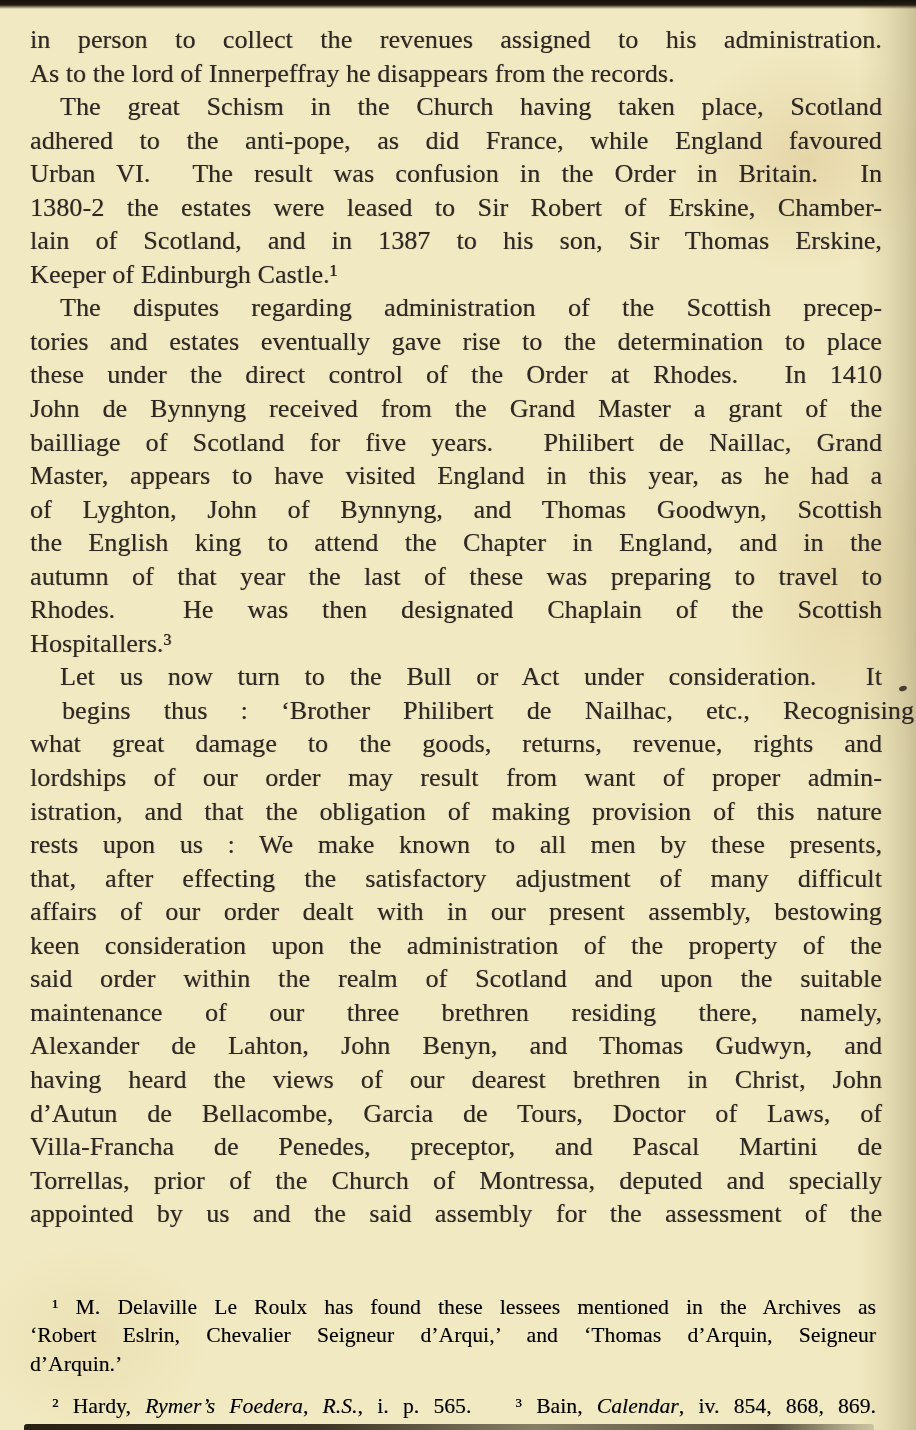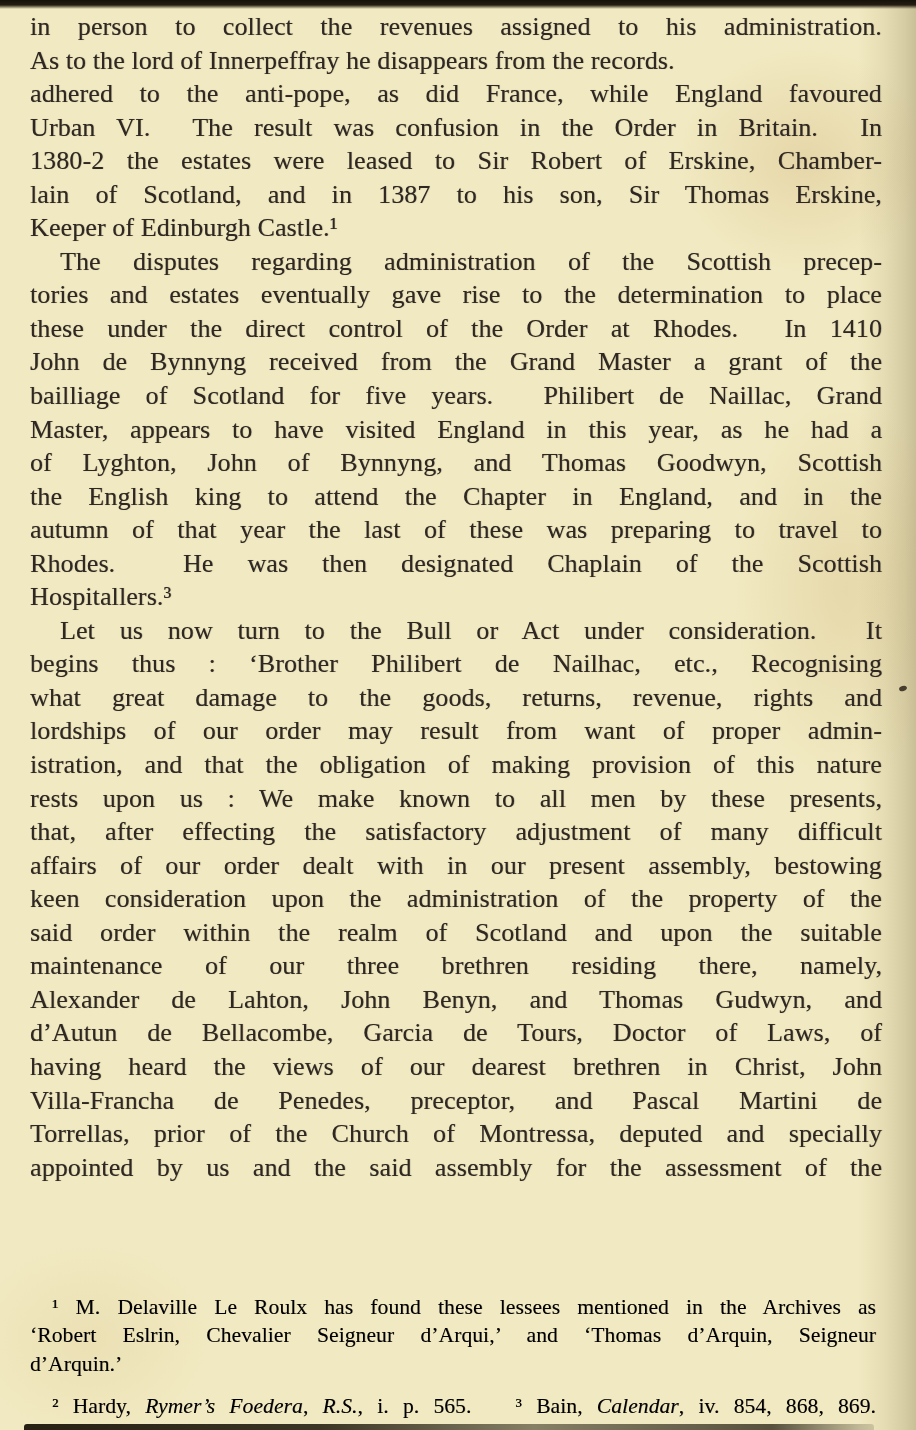--- a/index.html
+++ b/index.html
@@ -29,21 +29,21 @@
   }
   .bottom-edge{
     position:absolute;bottom:0;left:24px;width:850px;height:6px;border-radius:3px 3px 0 0;
     background:linear-gradient(90deg,rgba(28,22,10,0.95) 0%,rgba(28,22,10,0.85) 35%,rgba(28,22,10,0.50) 60%,rgba(28,22,10,0.72) 88%,rgba(28,22,10,0.15) 100%);
   }
   .speck{
     position:absolute;left:899px;top:686px;width:8px;height:5px;
     background:#473e2f;border-radius:50%;transform:rotate(-18deg);
   }
   .body-text{
-    position:absolute;left:30px;top:10px;width:852px;
+    position:absolute;left:30px;top:23px;width:852px;
     font-size:26px;line-height:33.55px;
     color:#2e2722;letter-spacing:0.1px;
     text-shadow:0.5px 0.4px 0.7px rgba(46,39,31,0.45);
     --indent:30px;
   }
   .footnotes{
     position:absolute;left:30px;top:1293px;width:846px;
     font-size:21.5px;line-height:28.4px;
     color:#000000;letter-spacing:0.1px;
     text-shadow:0.4px 0.3px 0.6px rgba(46,39,31,0.45);
@@ -60,50 +60,51 @@
 
 <div class="page">
   <div class="stain stain-a"></div>
   <div class="stain stain-b"></div>
   <div class="stain stain-c"></div>
   <div class="gutter"></div>
   <div class="top-edge"></div>
   <div class="body-text">
       <div class="line"><span class="ltext" style="word-spacing: 20.77px;"><span>in person to collect the revenues assigned to his administration.</span></span></div>
       <div class="line left"><span class="ltext"><span>As to the lord of Innerpeffray he disappears from the records.</span></span></div>
+      <div class="line indent"><span class="ltext" style="word-spacing: 20.08px;"><span>The great Schism in the Church having taken place, Scotland</span></span></div>
       <div class="line"><span class="ltext" style="word-spacing: 19.92px;"><span>adhered to the anti-pope, as did France, while England favoured</span></span></div>
       <div class="line"><span class="ltext" style="word-spacing: 14.52px;"><span>Urban VI.&nbsp; The result was confusion in the Order in Britain.&nbsp; In</span></span></div>
       <div class="line"><span class="ltext" style="word-spacing: 15.79px; margin-top: 44px;"><span>1380-2 the estates were leased to Sir Robert of Erskine, Chamber-</span></span></div>
       <div class="line"><span class="ltext" style="word-spacing: 19.43px;"><span>lain of Scotland, and in 1387 to his son, Sir Thomas Erskine,</span></span></div>
       <div class="line left"><span class="ltext"><span>Keeper of Edinburgh Castle.¹</span></span></div>
       <div class="line indent"><span class="ltext" style="word-spacing: 25.68px;"><span>The disputes regarding administration of the Scottish precep-</span></span></div>
       <div class="line"><span class="ltext" style="word-spacing: 14.91px;"><span>tories and estates eventually gave rise to the determination to place</span></span></div>
       <div class="line"><span class="ltext" style="word-spacing: 16.63px;"><span>these under the direct control of the Order at Rhodes.&nbsp; In 1410</span></span></div>
       <div class="line"><span class="ltext" style="word-spacing: 16.32px;"><span>John de Bynnyng received from the Grand Master a grant of the</span></span></div>
       <div class="line"><span class="ltext" style="word-spacing: 18.55px;"><span>bailliage of Scotland for five years.&nbsp; Philibert de Naillac, Grand</span></span></div>
       <div class="line"><span class="ltext" style="word-spacing: 15.16px;"><span>Master, appears to have visited England in this year, as he had a</span></span></div>
       <div class="line"><span class="ltext" style="word-spacing: 24.15px;"><span>of Lyghton, John of Bynnyng, and Thomas Goodwyn, Scottish</span></span></div>
       <div class="line"><span class="ltext" style="word-spacing: 19.66px;"><span>the English king to attend the Chapter in England, and in the</span></span></div>
       <div class="line"><span class="ltext" style="word-spacing: 16.8px;"><span>autumn of that year the last of these was preparing to travel to</span></span></div>
       <div class="line"><span class="ltext" style="word-spacing: 27.29px;"><span>Rhodes.&nbsp; He was then designated Chaplain of the Scottish</span></span></div>
       <div class="line left"><span class="ltext"><span>Hospitallers.³</span></span></div>
       <div class="line indent"><span class="ltext" style="word-spacing: 18.12px;"><span>Let us now turn to the Bull or Act under consideration.&nbsp; It</span></span></div>
-      <div class="line"><span class="ltext" style="word-spacing: 26.57px;"><span>begins thus : ‘Brother Philibert de Nailhac, etc., Recognising</span></span></div>
+      <div class="line"><span class="ltext" style="word-spacing: 26.57px; margin-left: 32px;"><span>begins thus : ‘Brother Philibert de Nailhac, etc., Recognising</span></span></div>
       <div class="line"><span class="ltext" style="word-spacing: 24.37px;"><span>what great damage to the goods, returns, revenue, rights and</span></span></div>
       <div class="line"><span class="ltext" style="word-spacing: 20.77px;"><span>lordships of our order may result from want of proper admin-</span></span></div>
       <div class="line"><span class="ltext" style="word-spacing: 15.26px;"><span>istration, and that the obligation of making provision of this nature</span></span></div>
       <div class="line"><span class="ltext" style="word-spacing: 17.95px;"><span>rests upon us : We make known to all men by these presents,</span></span></div>
       <div class="line"><span class="ltext" style="word-spacing: 22.48px;"><span>that, after effecting the satisfactory adjustment of many difficult</span></span></div>
       <div class="line"><span class="ltext" style="word-spacing: 16.81px;"><span>affairs of our order dealt with in our present assembly, bestowing</span></span></div>
       <div class="line"><span class="ltext" style="word-spacing: 18.77px;"><span>keen consideration upon the administration of the property of the</span></span></div>
       <div class="line"><span class="ltext" style="word-spacing: 21.19px;"><span>said order within the realm of Scotland and upon the suitable</span></span></div>
       <div class="line"><span class="ltext" style="word-spacing: 35.85px;"><span>maintenance of our three brethren residing there, namely,</span></span></div>
       <div class="line"><span class="ltext" style="word-spacing: 25.45px;"><span>Alexander de Lahton, John Benyn, and Thomas Gudwyn, and</span></span></div>
+      <div class="line"><span class="ltext" style="word-spacing: 20.39px;"><span>having heard the views of our dearest brethren in Christ, John</span></span></div>
       <div class="line"><span class="ltext" style="word-spacing: 23.2px;"><span>d’Autun de Bellacombe, Garcia de Tours, Doctor of Laws, of</span></span></div>
-      <div class="line"><span class="ltext" style="word-spacing: 20.39px;"><span>having heard the views of our dearest brethren in Christ, John</span></span></div>
       <div class="line"><span class="ltext" style="word-spacing: 33.08px;"><span>Villa-Francha de Penedes, preceptor, and Pascal Martini de</span></span></div>
       <div class="line"><span class="ltext" style="word-spacing: 17.68px;"><span>Torrellas, prior of the Church of Montressa, deputed and specially</span></span></div>
       <div class="line"><span class="ltext" style="word-spacing: 16.69px;"><span>appointed by us and the said assembly for the assessment of the</span></span></div>
     </div>
   <div class="footnotes">
       <div class="line indent"><span class="ltext" style="word-spacing: 11.6px;"><span>¹ M. Delaville Le Roulx has found these lessees mentioned in the Archives as</span></span></div>
       <div class="line"><span class="ltext" style="word-spacing: 20.75px;"><span>‘Robert Eslrin, Chevalier Seigneur d’Arqui,’ and ‘Thomas d’Arquin, Seigneur</span></span></div>
       <div class="line left"><span class="ltext"><span>d’Arquin.’</span></span></div>
       <div class="line indent gap-before"><span class="ltext" style="word-spacing: 8.69px;"><span>² Hardy, </span><span class="italic">Rymer’s Foedera</span><span>, </span><span class="italic">R.S.</span><span>, i. p. 565.</span><span class="gapspan"></span><span>³ Bain, </span><span class="italic">Calendar</span><span>, iv. 854, 868, 869.</span></span></div>
     </div>

